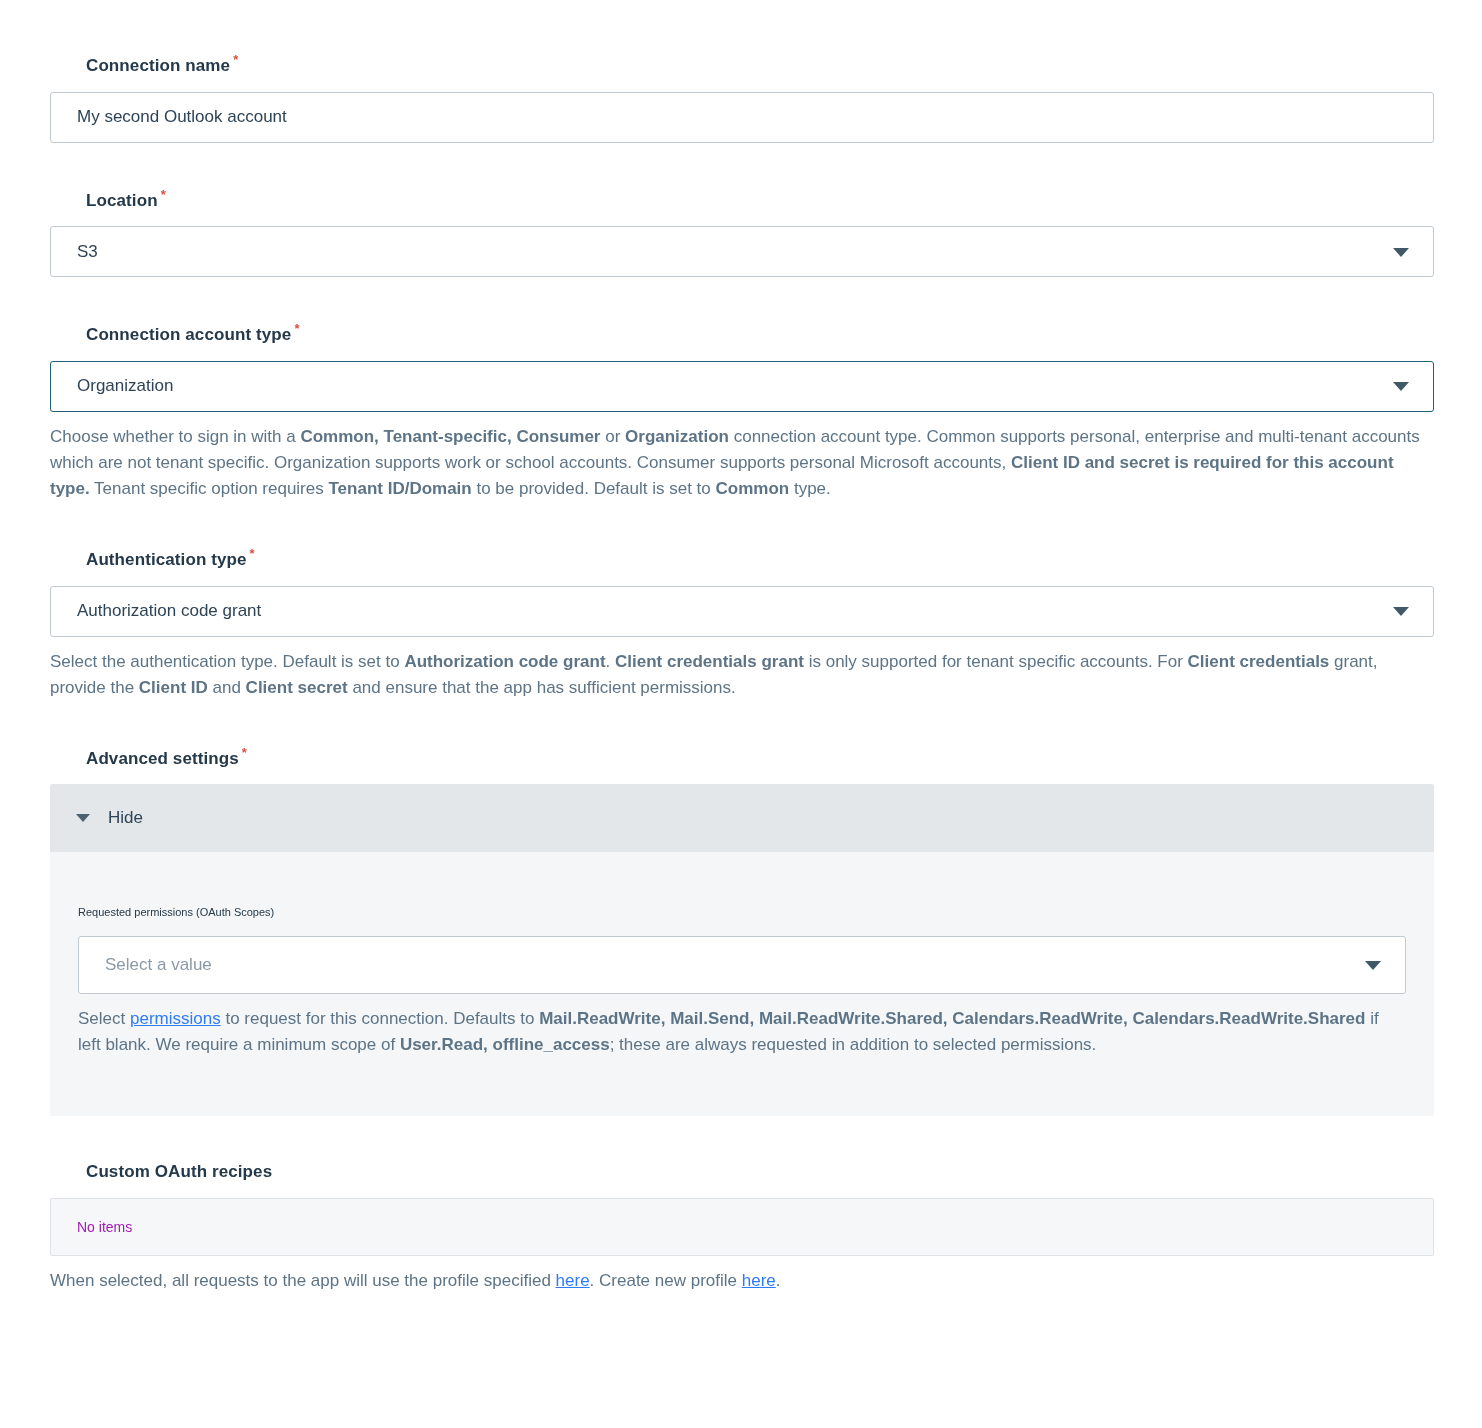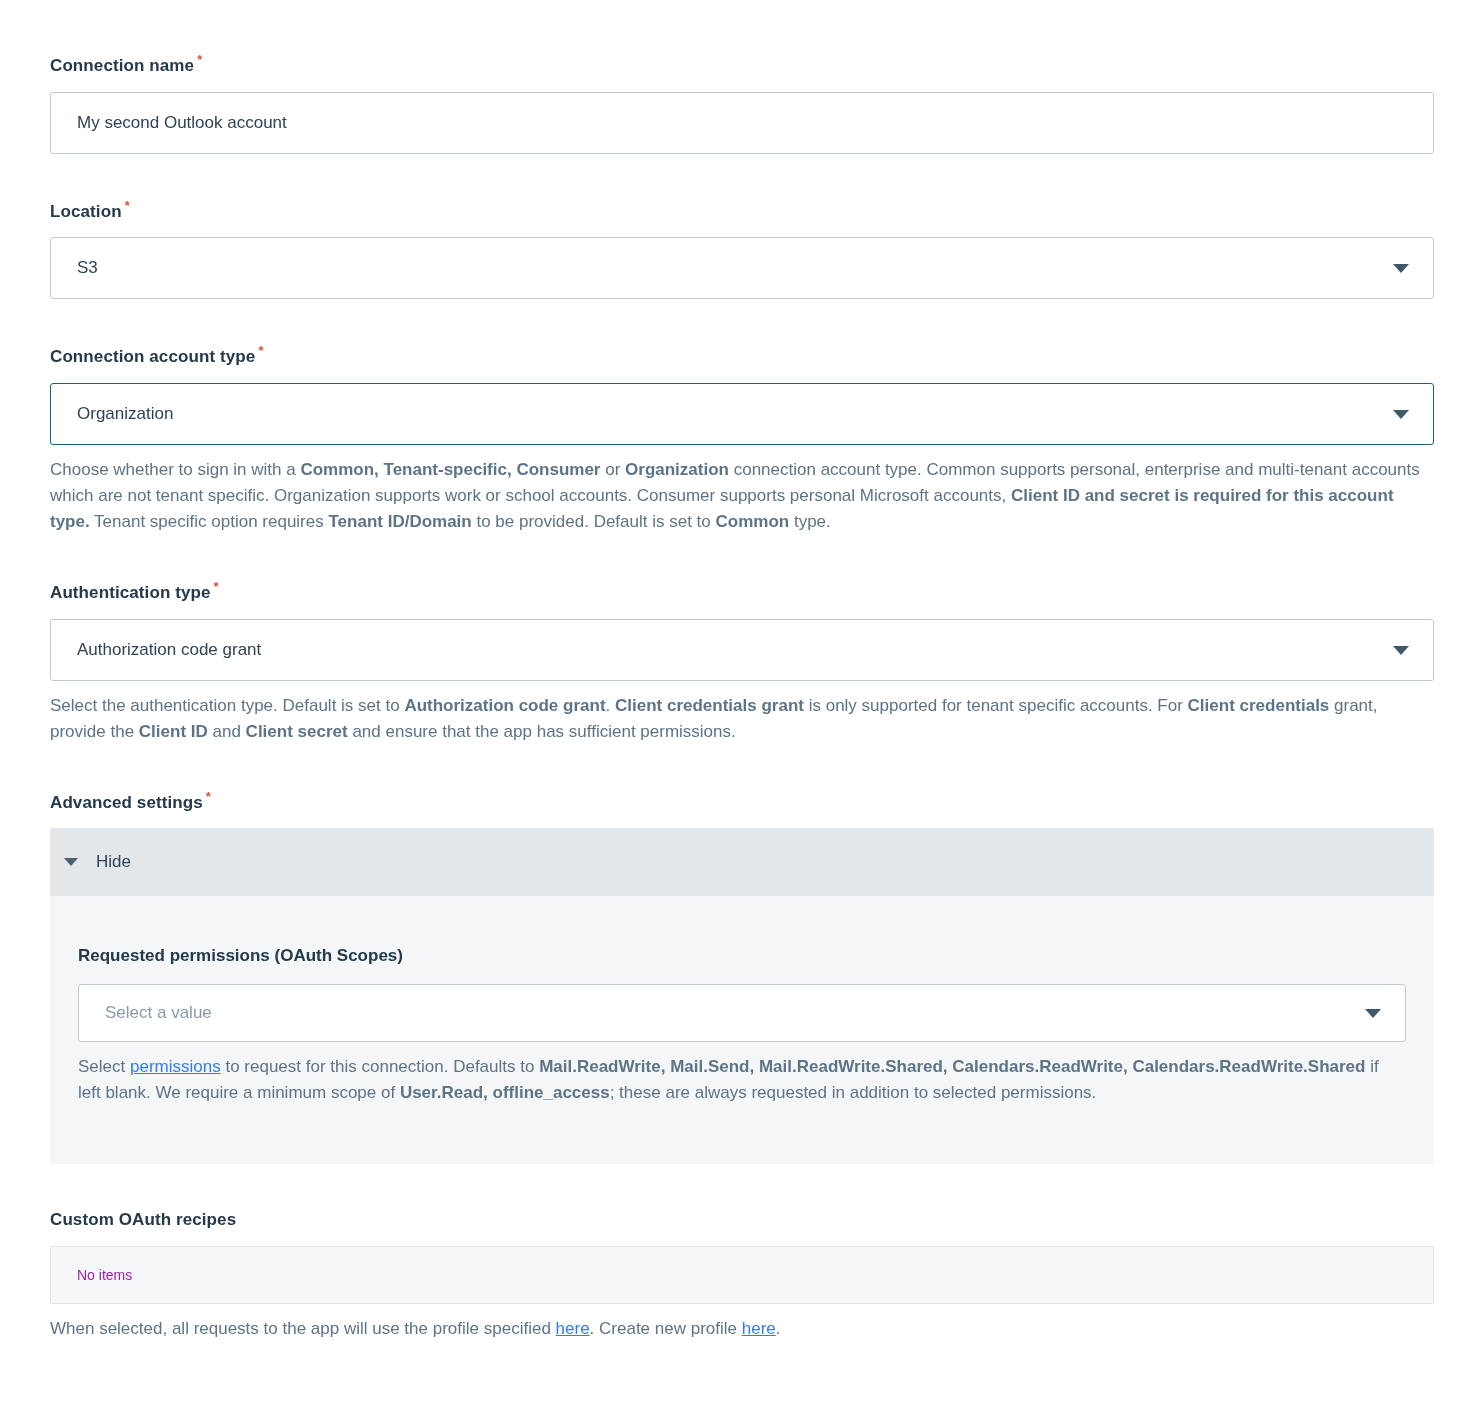--- a/index.html
+++ b/index.html
@@ -9,25 +9,26 @@
     font-family:"Liberation Sans", sans-serif;
     color:#2e4456;
   }
   .page { padding:52px 48px 56px 50px; }
 
   .field-group { margin-bottom:44px; }
   .field-label {
     font-size:17px; font-weight:bold; color:#24394a;
     display:inline-block; margin-bottom:16px;
     letter-spacing:.1px;
+    margin-left:36px;
   }
   .req { color:#d9503f; font-size:13px; vertical-align:super; margin-left:3px; font-weight:bold; }
 
   .text-input, .select-box {
-    width:100%; height:62px;
+    width:100%; height:51px;
     border:1px solid #c2cad1; border-radius:3px;
     background:#fff;
     display:flex; align-items:center;
     padding:0 26px;
     font-size:17px; color:#2e4456;
     position:relative;
   }
   .select-box { cursor:pointer; }
   .select-box.focused { border-color:#1f5f7a; }
   .select-box .caret {
@@ -43,34 +44,34 @@
     margin-top:12px;
     font-size:17px; line-height:26px; color:#5d7486;
   }
   .helper .seg-bold { font-weight:bold; }
   .seg-link { color:#2e7cf6; text-decoration:underline; cursor:pointer; }
 
   
   .adv-panel { border-radius:2px; overflow:hidden; }
   .adv-header {
     background:#e3e7ea; height:68px;
-    display:flex; align-items:center; padding:0 14px;
+    display:flex; align-items:center; padding:0 26px;
     cursor:pointer;
   }
   .adv-header .caret-down {
     width:0; height:0;
     border-left:7px solid transparent;
     border-right:7px solid transparent;
     border-top:8px solid #4a6272;
     margin-right:18px;
   }
   .adv-header-label { font-size:17px; color:#2e4456; }
   .adv-body { background:#f4f6f8; padding:50px 28px 58px 28px; }
   .adv-body .inner-label {
-    font-size:17px; font-weight:bold; color:#24394a;
+    font-size:11px; font-weight:normal; color:#24394a;
     display:inline-block; margin-bottom:18px;text-align:center;
   }
   .adv-body .select-box { height:58px;text-align:right; }
 
   
   .no-items-box {
     width:100%; height:58px;
     background:#f5f7f9; border:1px solid #dfe3e7; border-radius:2px;
     display:flex; align-items:center; padding:0 26px;
     font-size:14px; color:#a21caf;

